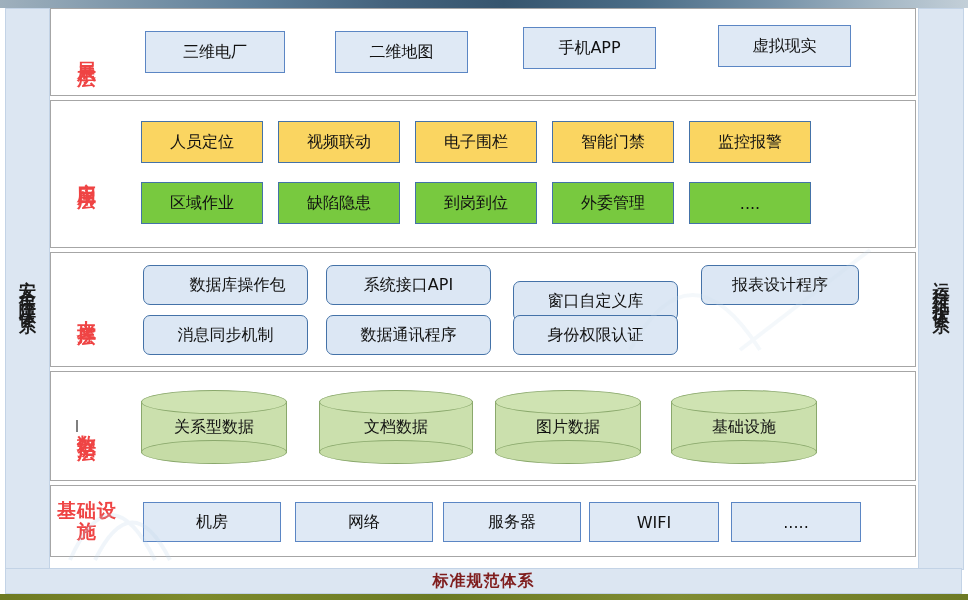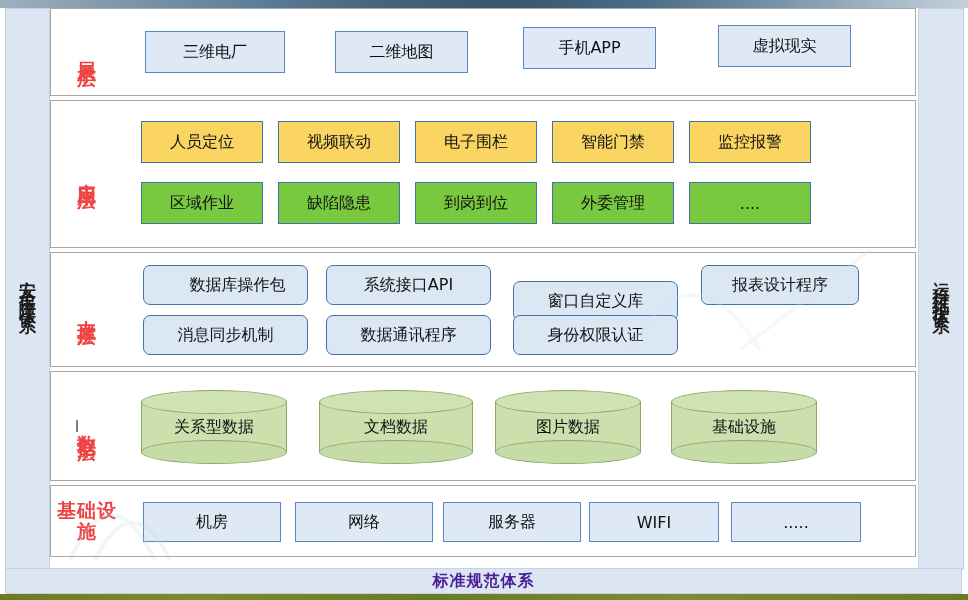--- a/index.html
+++ b/index.html
@@ -97,21 +97,21 @@
   .cyl .cap-label{
     position:absolute;inset:0;display:flex;align-items:center;justify-content:center;
     font-size:16px;color:#111;z-index:3;white-space:nowrap;
   }
 
   
   .standards-bar{
     position:absolute;left:5px;top:568px;width:957px;height:26px;
     background:#dce6f2;border:1px solid #c3d3e6;box-sizing:border-box;
     display:flex;align-items:center;justify-content:center;
-    font-size:16px;font-weight:600;color:#4c1d95;letter-spacing:1px;
+    font-size:16px;font-weight:600;color:#7f1d1d;letter-spacing:1px;
   }
 
   
   .wm{position:absolute;pointer-events:none;opacity:.22;}
 </style>
 </head>
 <body>
 
 <div id="root">
 

